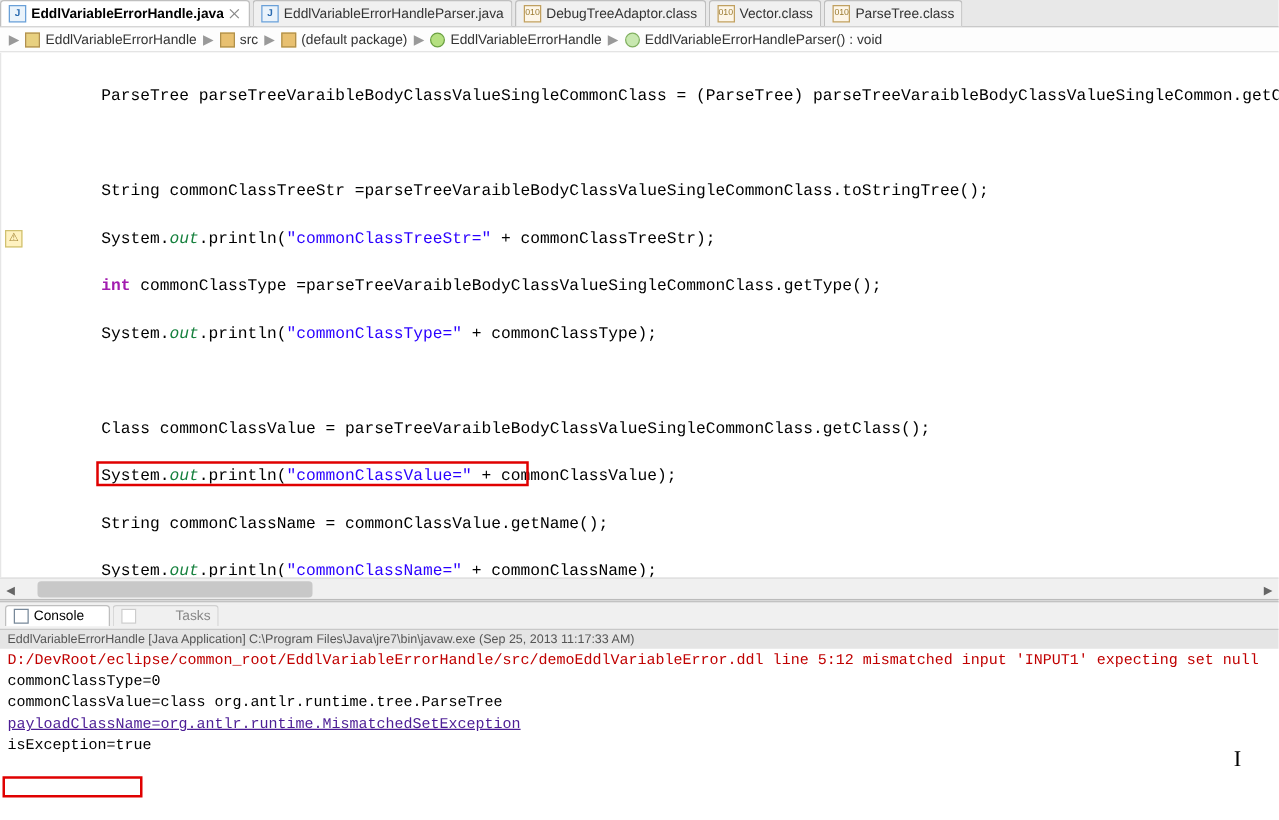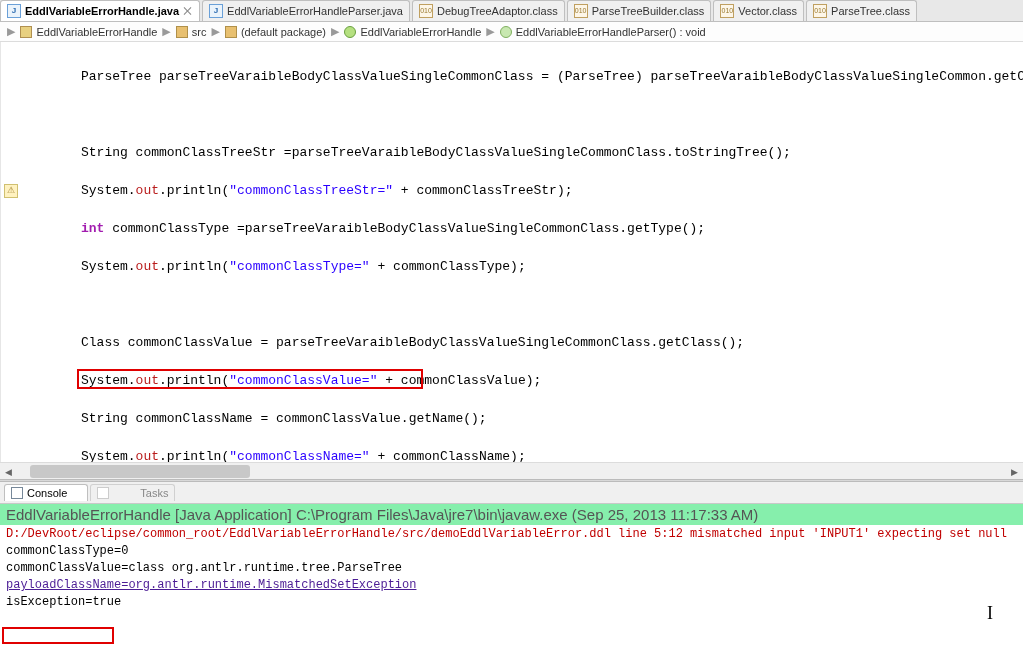--- a/index.html
+++ b/index.html
@@ -123,21 +123,21 @@
     flex: 1;
     font-family: Consolas, "Courier New", monospace;
     font-size: 13px;
     line-height: 19px;
     padding: 6px 0 6px 80px;
     white-space: pre;
     position: relative;
   }
   .code .line { height: 19px; }
   .kw { color: #a21caf; font-weight: bold; }
-  .sf { color: #b91c1c; } 
+  .sf { color: #15803d; font-style: italic; } 
   .str { color: #2a00ff; }
   .fld { color: #1060c0; }
   .highlight-box {
     position: absolute;
     border: 2px solid #e00000;
     background: transparent;
     pointer-events: none;
   }
   .hscroll {
     height: 17px;
@@ -189,24 +189,24 @@
     border: 1px solid #789;
     display:inline-block;
   }
   .icon-tasks {
     width: 12px; height: 12px;
     background: #fff;
     border: 1px solid #ccc;
     display:inline-block;
   }
   .console-run {
-    font-size: 15px;
+    font-size: 10px;
     color: #555;
     padding: 2px 6px;
-    background: #86efac;
+    background: #e5e5e5;
   }
   .console-out {
     font-family: Consolas, "Courier New", monospace;
     font-size: 12px;
     line-height: 17px;
     padding: 1px 6px;
   }
   .err { color: #c00000; }
   .link { color: #4c1d95; text-decoration: underline; }
   .cursor-i {
@@ -225,24 +225,20 @@
     <span>EddlVariableErrorHandle.java</span>
     <span class="close"></span>
   </div>
   <div class="tab">
     <span class="icon-java">J</span>
     <span>EddlVariableErrorHandleParser.java</span>
   </div>
   <div class="tab">
     <span class="icon-class">010</span>
     <span>DebugTreeAdaptor.class</span>
-  </div>
-  <div class="tab">
-    <span class="icon-class">010</span>
-    <span>ParseTreeBuilder.class</span>
   </div>
   <div class="tab">
     <span class="icon-class">010</span>
     <span>Vector.class</span>
   </div>
   <div class="tab">
     <span class="icon-class">010</span>
     <span>ParseTree.class</span>
   </div>
 </div>

